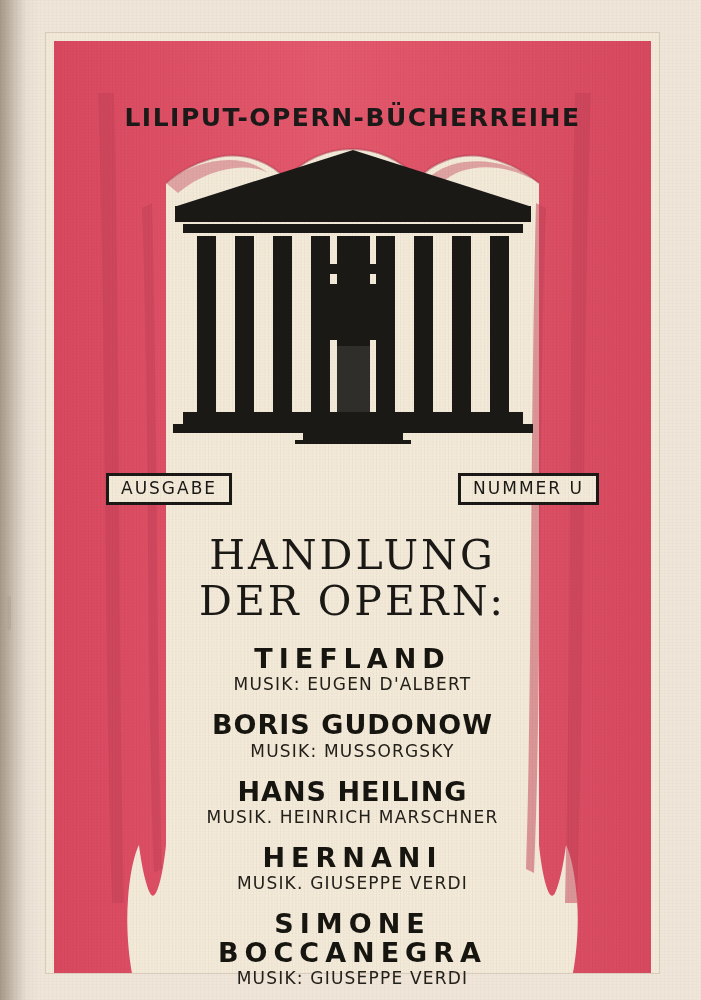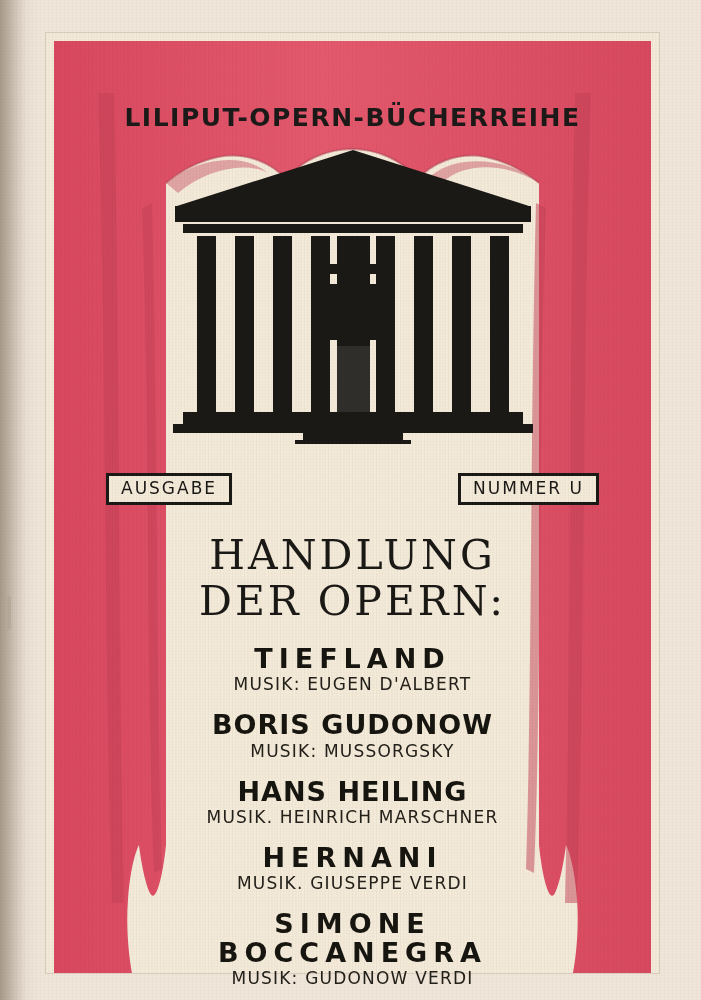--- a/index.html
+++ b/index.html
@@ -306,19 +306,19 @@
       </div>
 
       <div class="opera">
         <div class="title wide">HERNANI</div>
         <div class="credit">MUSIK. GIUSEPPE VERDI</div>
       </div>
 
       <div class="opera">
         <div class="title wide">SIMONE</div>
         <div class="title wide">BOCCANEGRA</div>
-        <div class="credit">MUSIK: GUDONOW VERDI</div>
+        <div class="credit">MUSIK: GIUSEPPE VERDI</div>
       </div>
 
     </div>
 
   </div>
 </div>
 
 </body></html>

